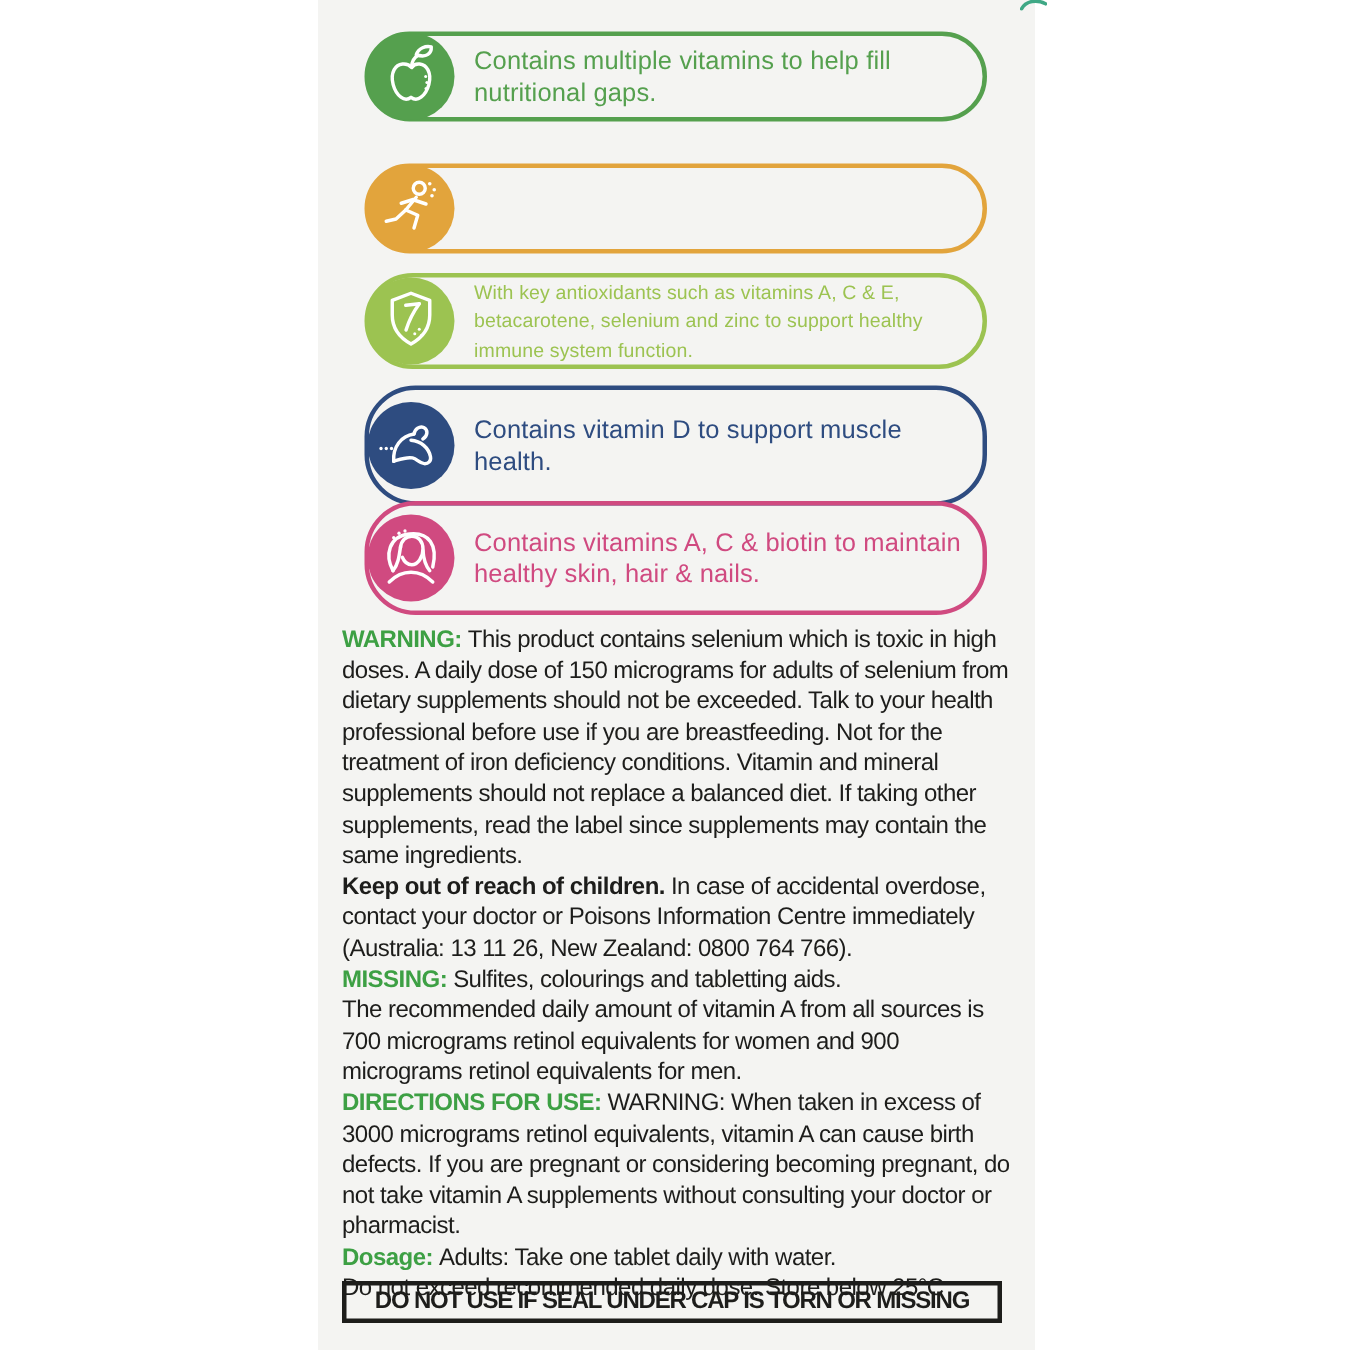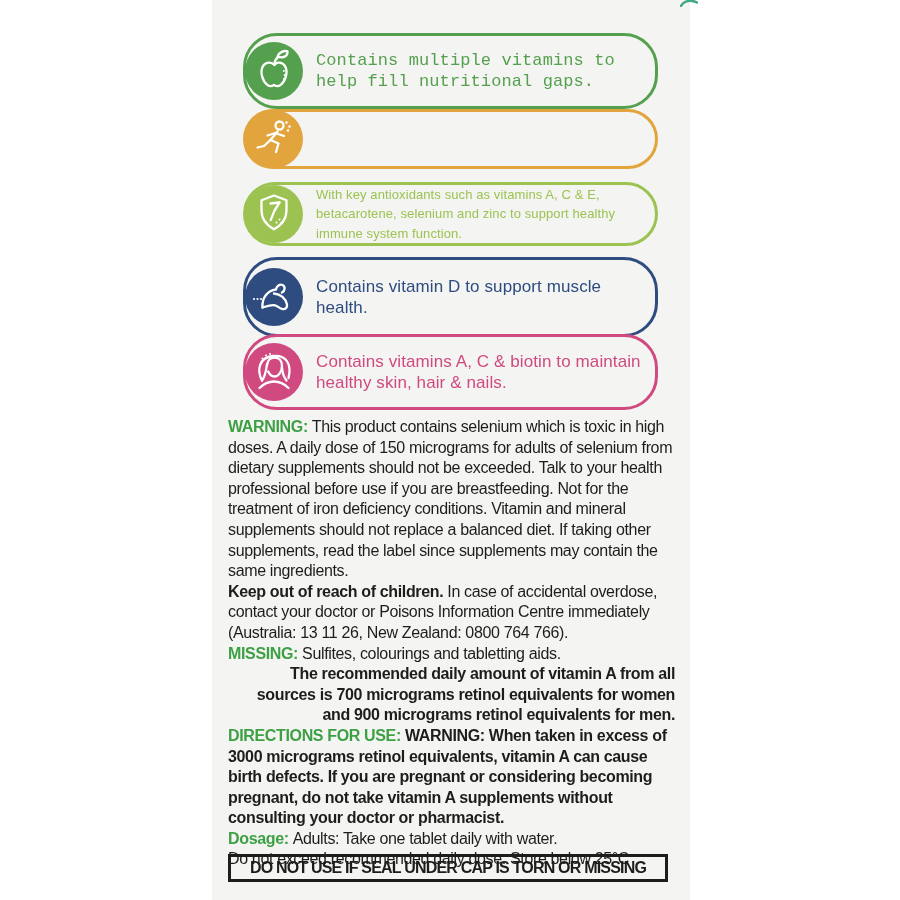--- a/index.html
+++ b/index.html
@@ -9,21 +9,21 @@
   .corner-mark{position:absolute;left:680px;top:-1px;}
 
   
   .pill{position:absolute;left:243px;width:415px;box-sizing:border-box;
         border:3px solid;border-radius:34px;display:flex;align-items:center;background:transparent;}
   .pill-icon{position:absolute;left:-1px;top:50%;transform:translateY(-50%);
              width:58px;height:58px;border-radius:50%;display:flex;align-items:center;justify-content:center;}
   .pill-text{margin:0 14px 0 70px;font-size:17px;line-height:21px;letter-spacing:.1px;}
   .pill-text.small{font-size:13px;line-height:19.5px;}
 
-  .pill-green{border-color:#55a04e;top:33px;height:76px;font-family:Liberation Mono, monospace;}
+  .pill-green{border-color:#55a04e;top:21px;height:60px;}
   .pill-green .pill-icon{background:#55a04e;}
   .pill-green .pill-text{color:#55a04e;}
 
   .pill-amber{border-color:#e2a43c;top:109px;height:60px;}
   .pill-amber .pill-icon{background:#e2a43c;}
   .pill-amber .pill-text{color:#e2a43c;}
 
   .pill-lime{border-color:#9cc351;top:182px;height:64px;}
   .pill-lime .pill-icon{background:#9cc351;}
   .pill-lime .pill-text{color:#9cc351;}
@@ -36,21 +36,21 @@
   .pill-pink .pill-icon{background:#d04a80;}
   .pill-pink .pill-text{color:#d04a80;}
 
   .pill-icon svg{display:block;}
 
   
   .info{position:absolute;left:228px;top:417px;width:447px;color:#1d1d1b;}
   .info p{margin:0;font-size:16px;line-height:20.6px;letter-spacing:-.35px;}
   .lead{font-weight:bold;margin-right:4px;}
   .lead-green{color:#3da044;}
-  .bold{font-weight:bold;text-align:right;}
+  .bold{font-weight:normal;}
 
   
   .seal-box{position:absolute;left:228px;top:854px;width:440px;box-sizing:border-box;
             border:3px solid #1d1d1b;padding:2px 4px;text-align:center;}
   .seal-box span{font-weight:bold;font-size:16px;letter-spacing:-.8px;color:#1d1d1b;white-space:nowrap;}
 </style>
 </head>
 <body>
 
 <div class="stage">

